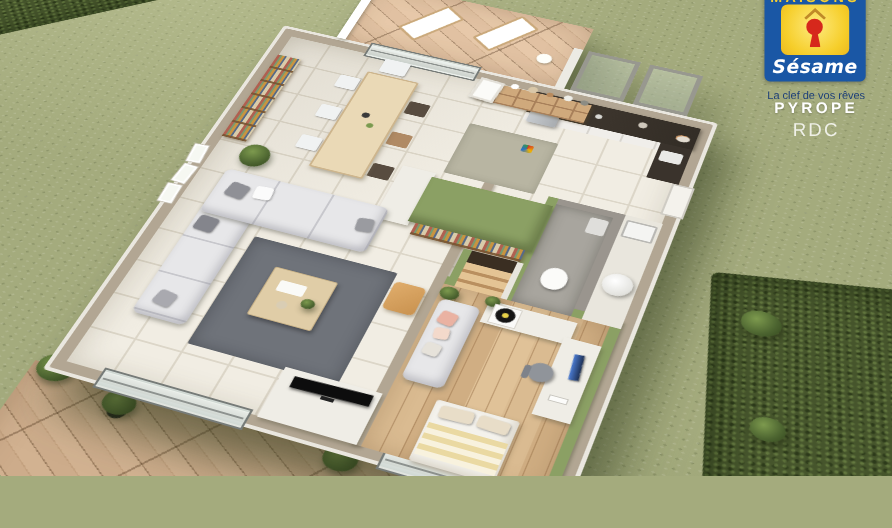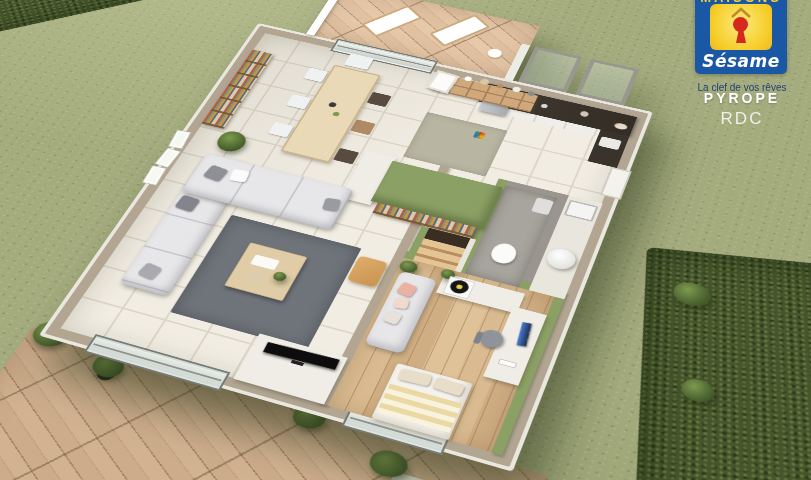--- a/index.html
+++ b/index.html
@@ -1,19 +1,19 @@
 <!DOCTYPE html>
 <html><head>
 <meta charset="utf-8">
 <title>Plan 3D — RDC</title>
 <style>
   * { box-sizing: border-box; margin: 0; padding: 0; }
   html,body { width:811px; height:480px; overflow:hidden; background:#a4ab7d;
     font-family:"Liberation Sans", sans-serif; }
-  .viewport { position:absolute; left:0; top:0; width:811px; height:480px; overflow:hidden; }
+  .viewport { position:absolute; left:0; top:0; width:811px; height:432px; overflow:hidden; }
 
   
   .world { position:absolute; left:-650px; top:-600px; width:2100px; height:1700px;
     transform: perspective(1600px) rotateX(45deg) rotateZ(20deg); transform-origin:50% 50%;
     background:
       radial-gradient(700px 500px at 30% 28%, rgba(225,230,185,.28), transparent 70%),
       radial-gradient(600px 450px at 72% 72%, rgba(80,92,48,.20), transparent 70%),
       radial-gradient(rgba(255,255,255,.14) 1px, transparent 1.6px),
       radial-gradient(rgba(58,70,34,.22) 1px, transparent 1.6px),
       #a4ab7d;

